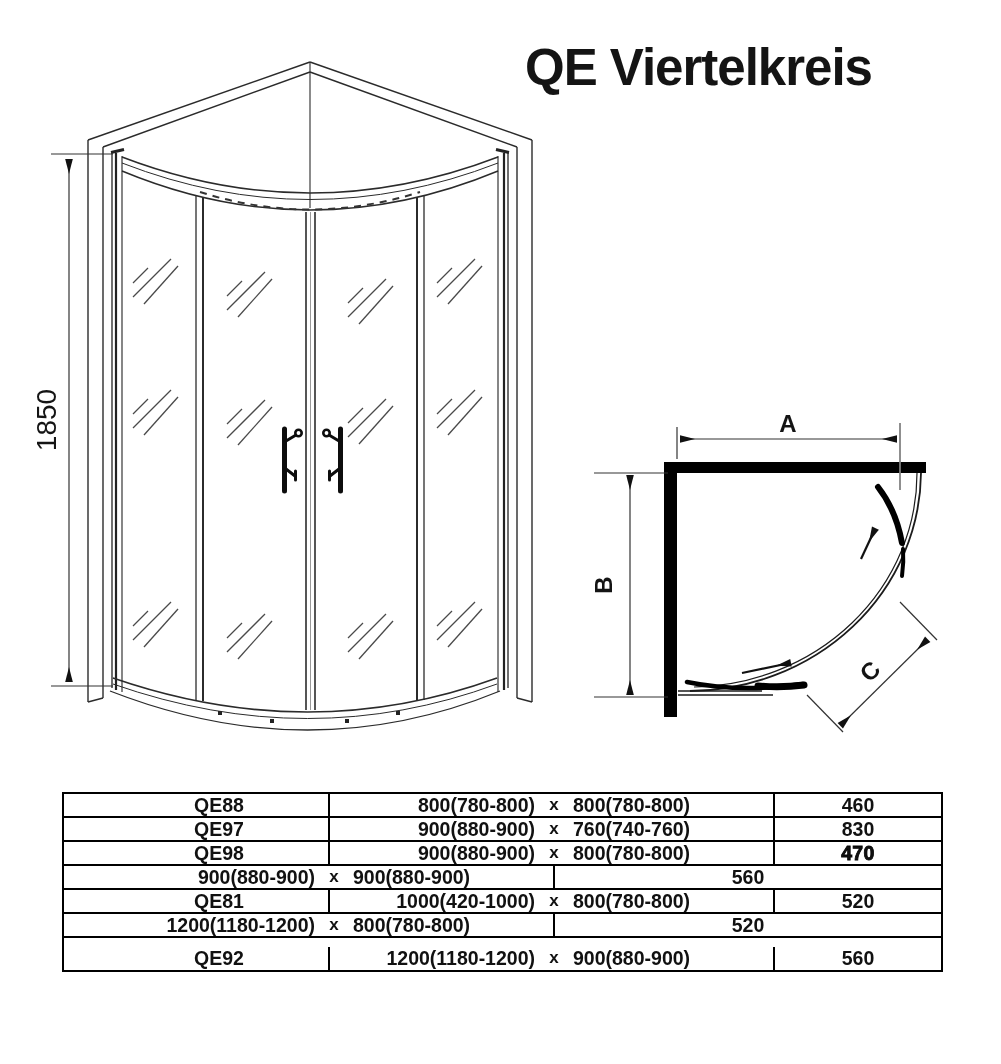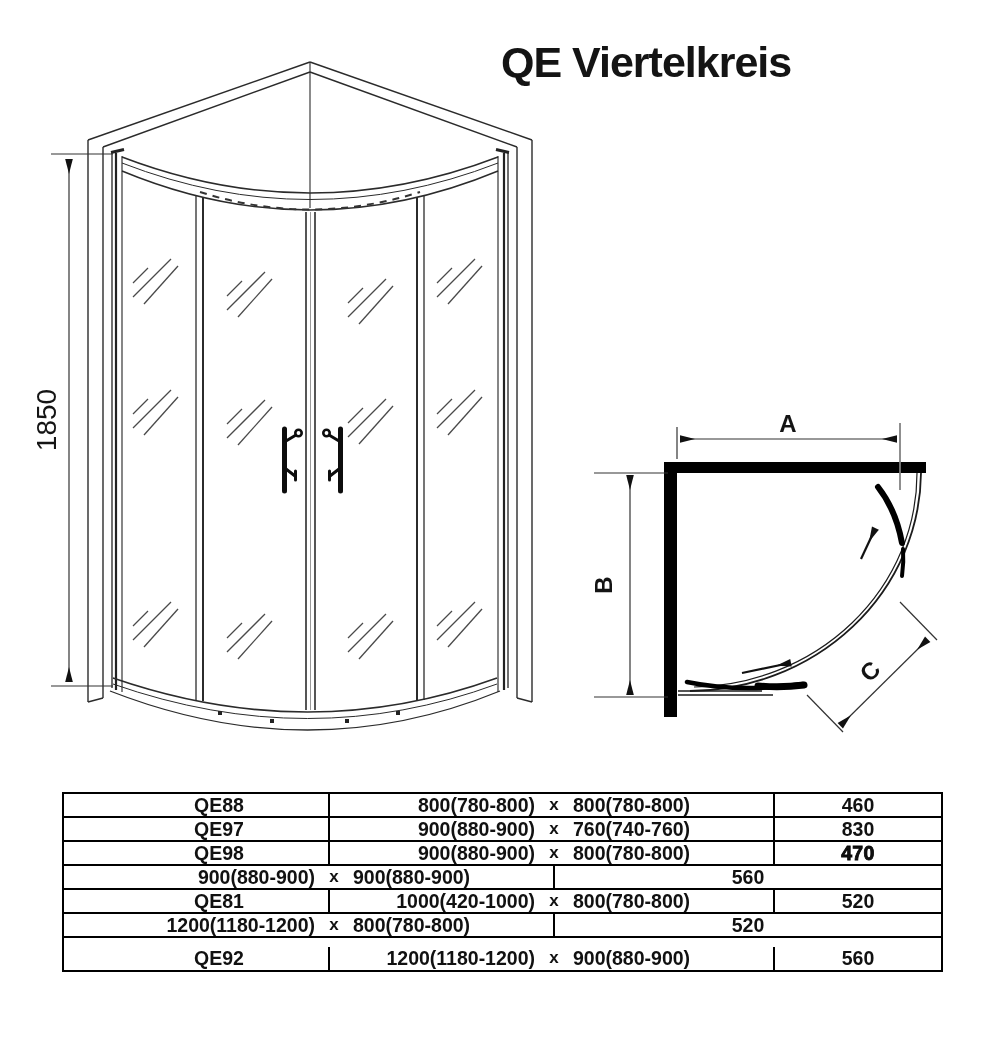--- a/index.html
+++ b/index.html
@@ -3,22 +3,22 @@
 <meta charset="utf-8">
 <style>
   html,body{margin:0;padding:0;background:#fff;}
   #stage{
     position:relative;width:1001px;height:1064px;background:#fff;overflow:hidden;
     font-family:"Liberation Sans","DejaVu Sans",sans-serif;color:#111;
   }
   *,*::before,*::after{box-sizing:border-box;}
 
   .title{
-    position:absolute;left:501px;top:38px;width:360px;
-    font-size:43px;font-weight:700;letter-spacing:-1px;color:#141414;white-space:nowrap;
+    position:absolute;left:525px;top:38px;width:360px;
+    font-size:51px;font-weight:700;letter-spacing:-1px;color:#141414;white-space:nowrap;
   }
 
   svg{position:absolute;}
   #front-svg{left:0;top:0;}
   #top-svg{left:590px;top:385px;}
 
   .dtable{
     position:absolute;left:62px;top:792px;width:881px;
     border:2.2px solid #000;background:#fff;font-weight:700;
   }

